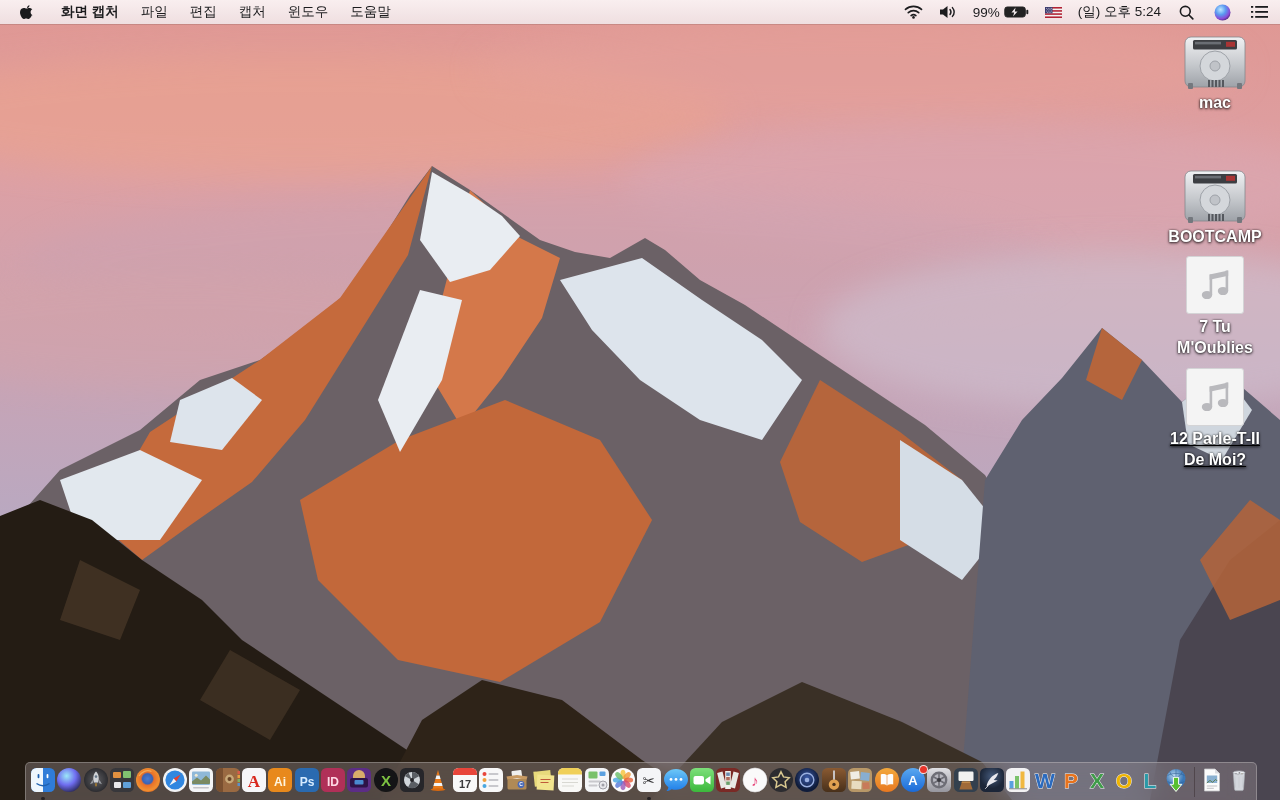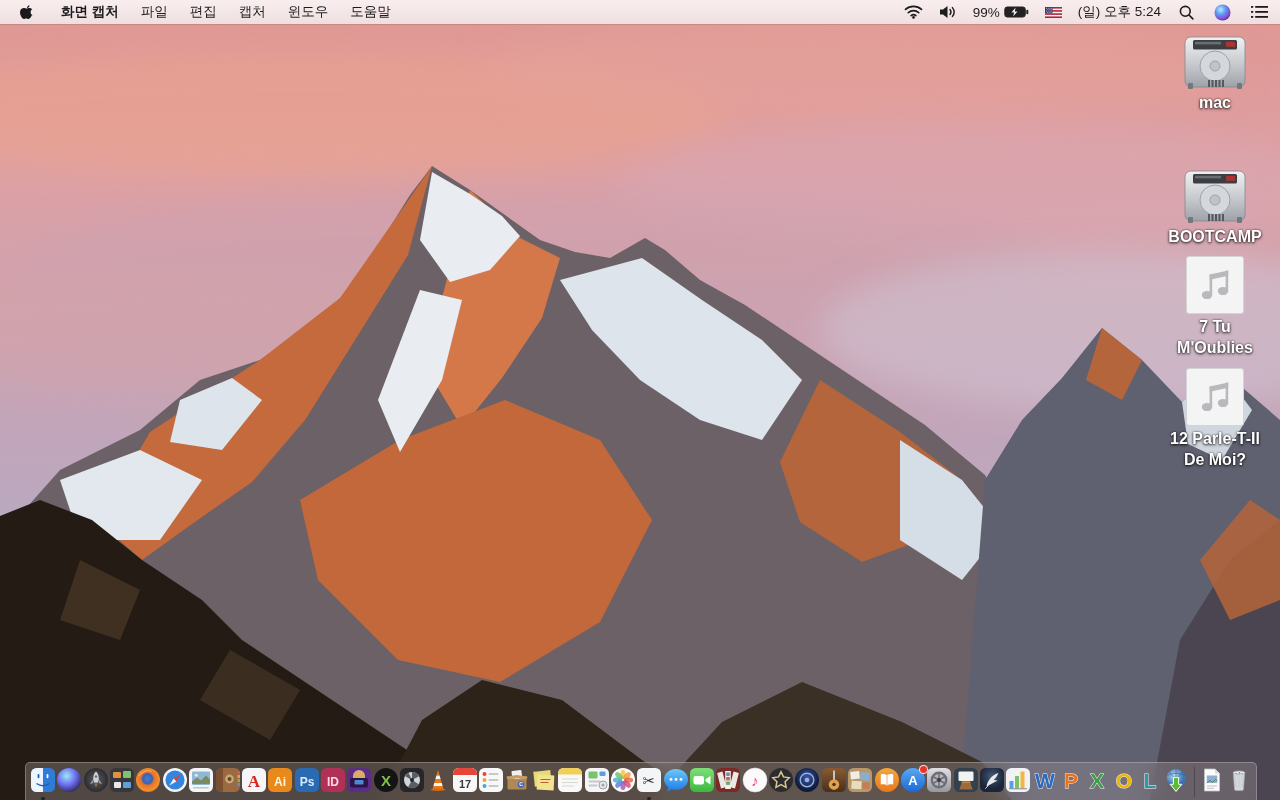--- a/index.html
+++ b/index.html
@@ -19,21 +19,21 @@
   .mb-item{padding:8px 11px;height:100%;display:flex;align-items:center;white-space:nowrap;}
   .mb-appname{font-weight:bold;}
   .mb-right{display:flex;align-items:center;height:100%;gap:0;}
   .mb-status{padding:16px 8px;height:100%;display:flex;align-items:center;gap:4px;white-space:nowrap;}
   .mb-right .last{padding-right:12px;}
   
   .desk-icon{position:absolute;left:1163px;width:104px;text-align:center;z-index:10;cursor:default;}
   .desk-icon .art{display:flex;justify-content:center;}
   .desk-label{margin-top:3px;font-size:16px;font-weight:bold;color:#fff;line-height:1.3;
     text-shadow:0 1px 3px rgba(0,0,0,.85),0 0 2px rgba(0,0,0,.6);}
-  #desk-0{top:36px;} #desk-1{top:160px;margin-top:10px;} #desk-2{top:256px;} #desk-3{top:368px;}
+  #desk-0{top:36px;} #desk-1{top:160px;margin-top:10px;} #desk-2{top:256px;} #desk-3{top:368px;text-decoration:underline;}
   
   #dock{position:absolute;left:25px;right:23px;bottom:0;height:38px;z-index:60;
     background:rgba(150,140,142,.40);
     -webkit-backdrop-filter:blur(14px) saturate(1.3);backdrop-filter:blur(14px) saturate(1.3);
     border-radius:5px 5px 0 0;border:1px solid rgba(255,255,255,.25);border-bottom:none;
     display:flex;align-items:flex-start;justify-content:space-between;
     padding:4px 4px 0 4px;box-sizing:border-box;}
   .dock-item{position:relative;width:26px;height:32px;flex:0 0 auto;}
   .dock-item svg{display:block;}
   .dock-sep{width:9px;height:30px;flex:0 0 auto;display:flex;justify-content:center;}

